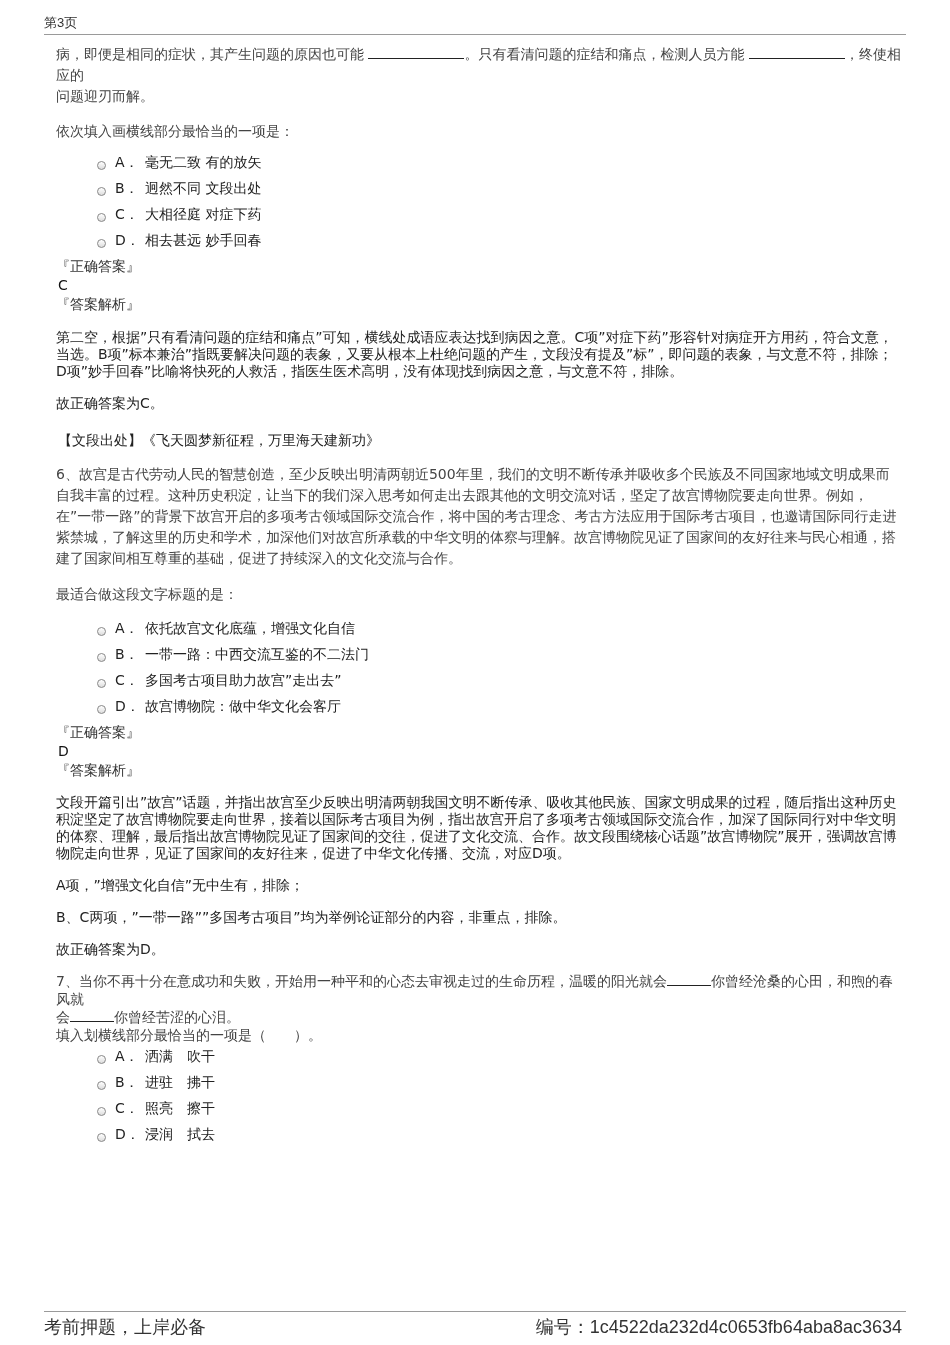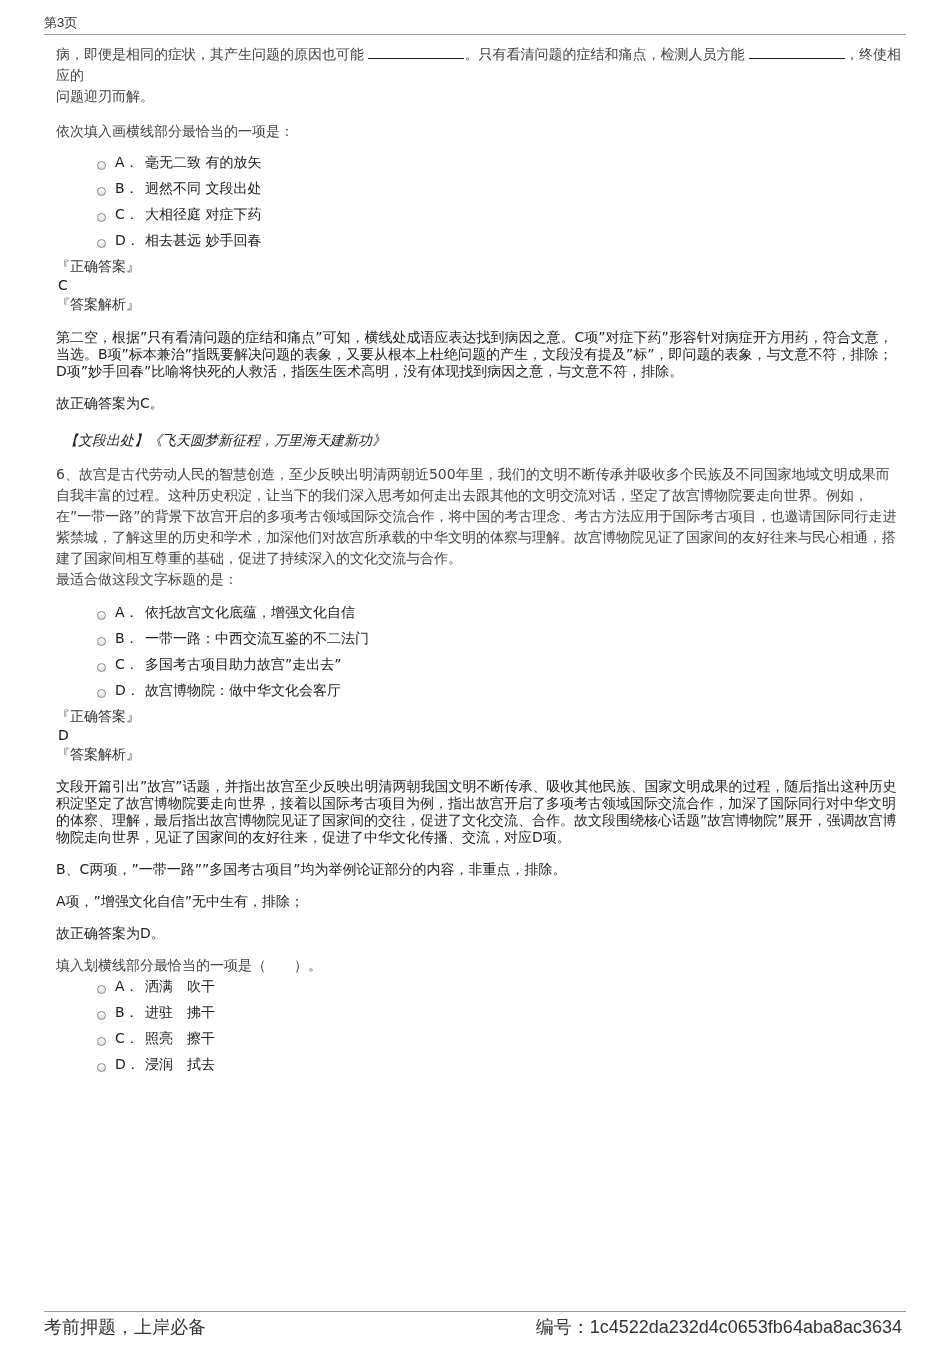--- a/index.html
+++ b/index.html
@@ -15,21 +15,21 @@
   .blank { display:inline-block; border-bottom:1px solid #222; vertical-align:baseline; height:12px; }
   .opts { margin:0; padding:0; list-style:none; }
   .opt { position:relative; height:26px; font-size:14px; color:#222; }
   .opt .radio { position:absolute; left:41px; top:9px; width:9px; height:9px; border-radius:50%;
         border:1px solid #888; background:linear-gradient(#fff,#ddd); box-sizing:border-box; }
   .opt .letter { position:absolute; left:59px; top:2px; }
   .opt .text { position:absolute; left:89px; top:2px; white-space:pre; }
   .label { font-size:14px; color:#333; margin:0; line-height:20px; }
   .ans { font-size:14px; color:#111; margin:0; line-height:18px; padding-left:2px; }
   .para { font-size:14px; line-height:17px; color:#222; margin:0; }
-  .source { font-size:14px; color:#222; margin:8px;font-style:italic; }
+  .source { font-size:14px; color:#222; margin:2px; }
   .footer { position:absolute; left:44px; right:44px; top:1311px; border-top:1px solid #9a9a9a;
         font-size:18px; color:#333; font-family:"Liberation Sans","DejaVu Sans",sans-serif; }
   .footer .left { position:absolute; left:0; top:3px; }
   .footer .right { position:absolute; right:4px; top:3px; }
 </style>
 </head>
 <body>
 
 <div class="page-header">
   <span class="left">第3页</span>
@@ -70,21 +70,21 @@
     <p class="label">『正确答案』</p>
     <p class="ans">C</p>
     <p class="label">『答案解析』</p>
     <p class="para" style="margin-top:15px;">第二空，根据”只有看清问题的症结和痛点”可知，横线处成语应表达找到病因之意。C项”对症下药”形容针对病症开方用药，符合文意，当选。B项”标本兼治”指既要解决问题的表象，又要从根本上杜绝问题的产生，文段没有提及”标”，即问题的表象，与文意不符，排除；D项”妙手回春”比喻将快死的人救活，指医生医术高明，没有体现找到病因之意，与文意不符，排除。</p>
     <p class="para" style="margin-top:15px;">故正确答案为C。</p>
     <p class="source" style="margin-top:20px;">【文段出处】《飞天圆梦新征程，万里海天建新功》</p>
   </section>
 
   <section style="margin-top:14px;">
     <p class="small">6、故宫是古代劳动人民的智慧创造，至少反映出明清两朝近500年里，我们的文明不断传承并吸收多个民族及不同国家地域文明成果而自我丰富的过程。这种历史积淀，让当下的我们深入思考如何走出去跟其他的文明交流对话，坚定了故宫博物院要走向世界。例如，在”一带一路”的背景下故宫开启的多项考古领域国际交流合作，将中国的考古理念、考古方法应用于国际考古项目，也邀请国际同行走进紫禁城，了解这里的历史和学术，加深他们对故宫所承载的中华文明的体察与理解。故宫博物院见证了国家间的友好往来与民心相通，搭建了国家间相互尊重的基础，促进了持续深入的文化交流与合作。</p>
-    <p class="small" style="">最适合做这段文字标题的是：</p>
+    <p class="small" style="margin-top:16px;font-family:Liberation Mono, monospace;">最适合做这段文字标题的是：</p>
     <ul class="opts" style="margin-top:12px;">
       <li class="opt">
           <span class="radio"></span>
           <span class="letter">A．</span>
           <span class="text">依托故宫文化底蕴，增强文化自信</span>
         </li>
       <li class="opt">
           <span class="radio"></span>
           <span class="letter">B．</span>
           <span class="text">一带一路：中西交流互鉴的不二法门</span>
@@ -97,26 +97,30 @@
       <li class="opt">
           <span class="radio"></span>
           <span class="letter">D．</span>
           <span class="text">故宫博物院：做中华文化会客厅</span>
         </li>
     </ul>
     <p class="label">『正确答案』</p>
     <p class="ans">D</p>
     <p class="label">『答案解析』</p>
     <p class="para" style="margin-top:14px;">文段开篇引出”故宫”话题，并指出故宫至少反映出明清两朝我国文明不断传承、吸收其他民族、国家文明成果的过程，随后指出这种历史积淀坚定了故宫博物院要走向世界，接着以国际考古项目为例，指出故宫开启了多项考古领域国际交流合作，加深了国际同行对中华文明的体察、理解，最后指出故宫博物院见证了国家间的交往，促进了文化交流、合作。故文段围绕核心话题”故宫博物院”展开，强调故宫博物院走向世界，见证了国家间的友好往来，促进了中华文化传播、交流，对应D项。</p>
+    <p class="para" style="margin-top:15px;">A项，”增强文化自信”无中生有，排除；</p>
     <p class="para" style="margin-top:15px;">B、C两项，”一带一路””多国考古项目”均为举例论证部分的内容，非重点，排除。</p>
-    <p class="para" style="margin-top:15px;">A项，”增强文化自信”无中生有，排除；</p>
     <p class="para" style="margin-top:15px;">故正确答案为D。</p>
   </section>
 
   <section style="margin-top:14px;">
+    <p class="small" style="line-height:18px;">
+      <span>7、当你不再十分在意成功和失败，开始用一种平和的心态去审视走过的生命历程，温暖的阳光就会</span><span class="blank" style="width:44px;"></span><span>你曾经沧桑的心田，和煦的春风就</span><br>
+      <span>会</span><span class="blank" style="width:44px;"></span><span>你曾经苦涩的心泪。</span>
+    </p>
     <p class="small" style="line-height:18px;">填入划横线部分最恰当的一项是（　　）。</p>
     <ul class="opts" style="margin-top:2px;">
       <li class="opt">
           <span class="radio"></span>
           <span class="letter">A．</span>
           <span class="text">洒满　吹干</span>
         </li>
       <li class="opt">
           <span class="radio"></span>
           <span class="letter">B．</span>

